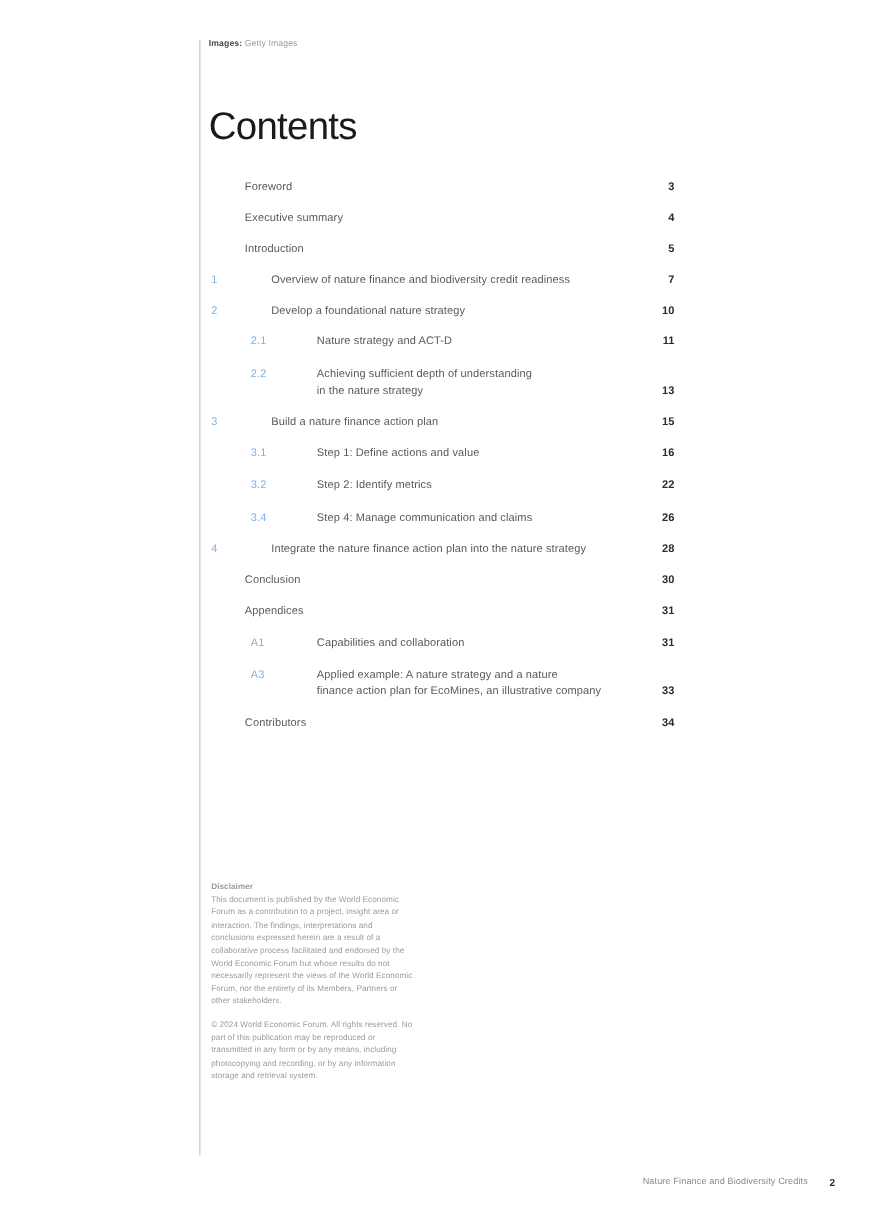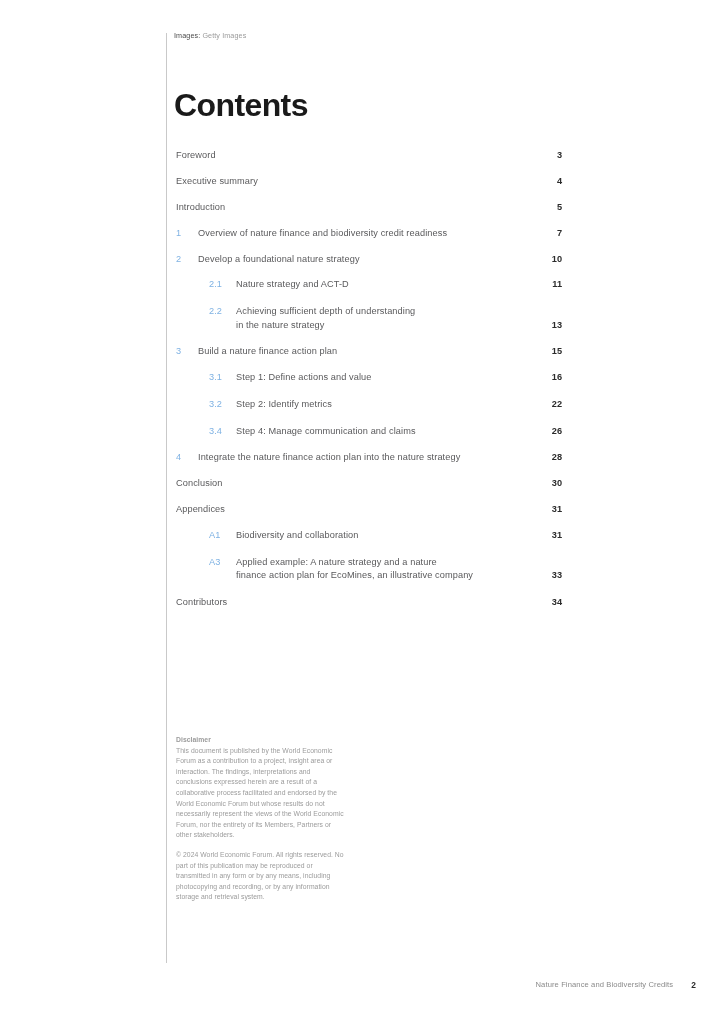--- a/index.html
+++ b/index.html
@@ -35,40 +35,41 @@
   }
   
   .credit {
     font-size: 7.2px;
     line-height: 11px;
     color: #9b9b9b;
     letter-spacing: .1px;
     margin: 0 0 0 -2px;
   }
   .credit .credit-label {
-    font-weight: normal;
+    font-weight: bold;
     color: #4a4a4a;
   }
   
   .title {
     font-size: 32px;
-    font-weight: bold;
+    font-weight: normal;
     color: #1a1a1a;
     letter-spacing: -0.6px;
     margin: 48px 0 0 -2px;
     line-height: 1;
   }
   
   .toc {
     margin-top: 28px;
   }
   .toc-row {
     display: flex;
     align-items: flex-start;
     margin-bottom: 12.4px;
+    gap: 28px;
   }
   .toc-row.sub {
     padding-left: 33px;
     margin-bottom: 13.2px;
   }
   .toc-num {
     flex: 0 0 auto;
     width: 22px;
     font-size: 9.2px;
     line-height: 13.5px;
@@ -226,21 +227,21 @@
           <span class="toc-label">Conclusion</span>
           <span class="toc-page">30</span>
         </div>
         <div class="toc-row plain">
           <span class="toc-num"></span>
           <span class="toc-label">Appendices</span>
           <span class="toc-page">31</span>
         </div>
         <div class="toc-row sub">
           <span class="toc-num">A1</span>
-          <span class="toc-label">Biodiversity and collaboration</span>
+          <span class="toc-label">Capabilities and collaboration</span>
           <span class="toc-page">31</span>
         </div>
         <div class="toc-row sub">
           <span class="toc-num">A3</span>
           <span class="toc-label">Applied example: A nature strategy and a nature
 finance action plan for EcoMines, an illustrative company</span>
           <span class="toc-page">33</span>
         </div>
         <div class="toc-row plain">
           <span class="toc-num"></span>

